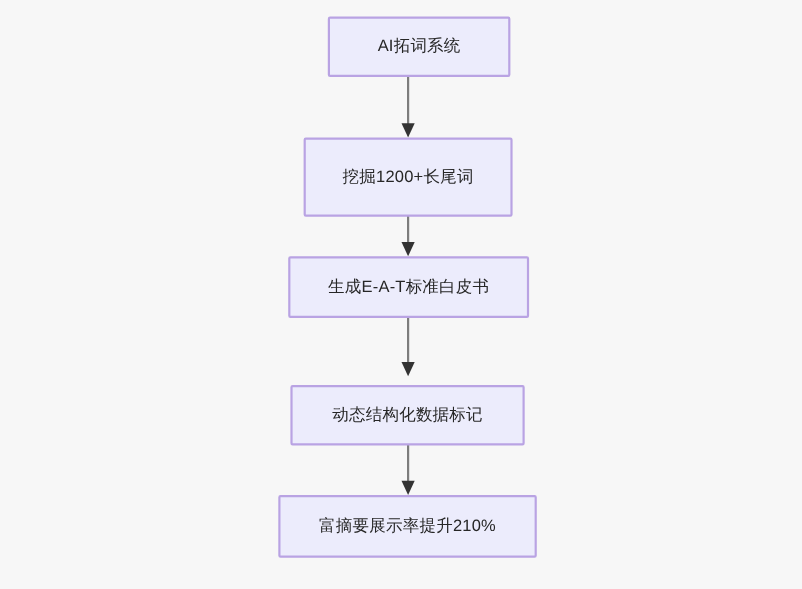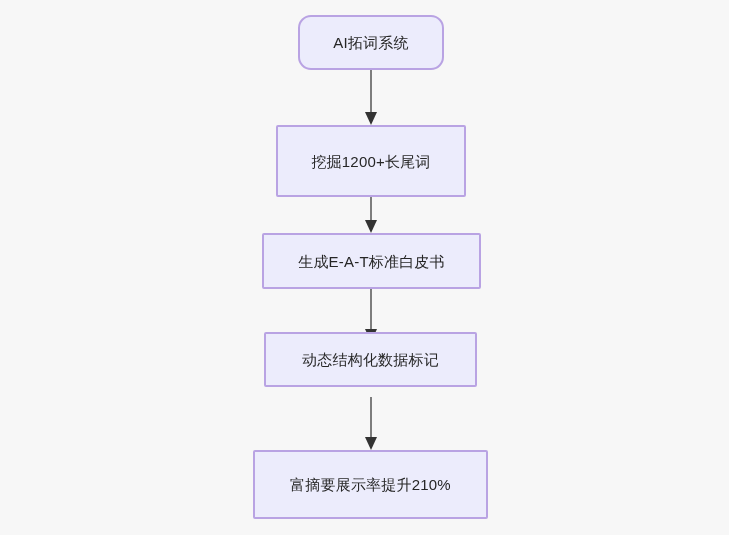--- a/index.html
+++ b/index.html
@@ -73,33 +73,33 @@
     <g>
       <line class="edge-line" x1="371" y1="289" x2="371" y2="334"></line>
       <polygon class="edge-head" points="371,342 365,329 377,329"></polygon>
     </g>
     <g>
       <line class="edge-line" x1="371" y1="397" x2="371" y2="442"></line>
       <polygon class="edge-head" points="371,450 365,437 377,437"></polygon>
     </g>
   </svg>
 
-  <div class="node" style="left:298px; top:15px; width:146px; height:55px;border-radius:13px;">
+  <div class="node" style="left:298px; top:15px; width:166px; height:55px;">
     <span class="node-label">AI拓词系统</span>
   </div>
 
   <div class="node" style="left:276px; top:125px; width:190px; height:72px;">
     <span class="node-label">挖掘1200+长尾词</span>
   </div>
 
   <div class="node" style="left:262px; top:233px; width:219px; height:56px;">
     <span class="node-label">生成E-A-T标准白皮书</span>
   </div>
 
-  <div class="node" style="left:264px; top:332px; width:213px; height:55px;">
+  <div class="node" style="left:264px; top:350px; width:213px; height:55px;">
     <span class="node-label">动态结构化数据标记</span>
   </div>
 
-  <div class="node" style="left:253px; top:450px; width:235px; height:69px;">
+  <div class="node" style="left:253px; top:450px; width:235px; height:57px;">
     <span class="node-label">富摘要展示率提升210%</span>
   </div>
 
 </div>
 
 </body></html>

